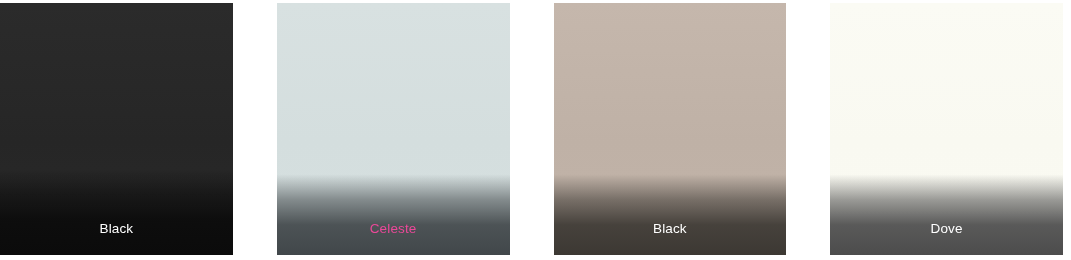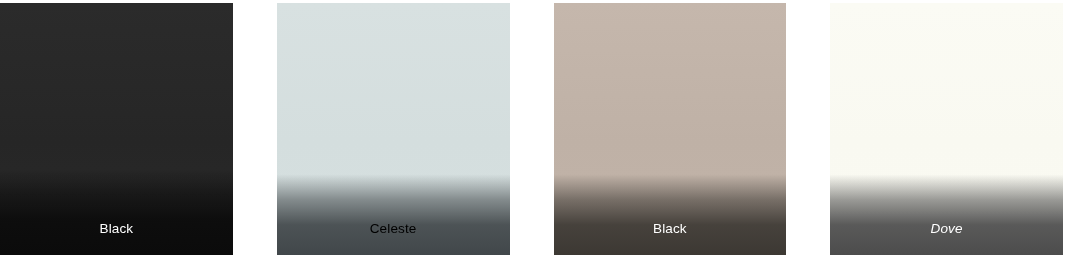--- a/index.html
+++ b/index.html
@@ -72,25 +72,25 @@
 
 <div id="swatch-grid" style="background: rgb(255, 255, 255); gap: 44px;">
     <div class="swatch-tile">
       <div class="swatch-fill" style="background: linear-gradient(rgb(43, 43, 43) 0%, rgb(38, 38, 38) 55%, rgb(42, 42, 42) 100%);"></div>
       <div class="swatch-scrim" style="background: linear-gradient(rgba(0, 0, 0, 0) 66%, rgba(11, 11, 11, 0.55) 76%, rgba(11, 11, 11, 0.92) 86%, rgb(11, 11, 11) 100%);"></div>
       <div class="swatch-label" style="color: rgb(255, 255, 255);">Black</div>
     </div>
     <div class="swatch-tile">
       <div class="swatch-fill" style="background: linear-gradient(rgb(216, 225, 225) 0%, rgb(212, 222, 222) 55%, rgb(214, 224, 224) 100%);"></div>
       <div class="swatch-scrim" style="background: linear-gradient(rgba(0, 0, 0, 0) 68%, rgba(65, 71, 74, 0.55) 78%, rgba(65, 71, 74, 0.92) 88%, rgb(65, 71, 74) 100%);"></div>
-      <div class="swatch-label" style="color: #000000;">Celeste</div>
+      <div class="swatch-label" style="color: #ec4899;">Celeste</div>
     </div>
     <div class="swatch-tile">
       <div class="swatch-fill" style="background: linear-gradient(rgb(197, 183, 172) 0%, rgb(191, 177, 166) 55%, rgb(194, 180, 169) 100%);"></div>
       <div class="swatch-scrim" style="background: linear-gradient(rgba(0, 0, 0, 0) 68%, rgba(60, 56, 51, 0.55) 78%, rgba(60, 56, 51, 0.92) 88%, rgb(60, 56, 51) 100%);"></div>
       <div class="swatch-label" style="color: rgb(255, 255, 255);">Black</div>
     </div>
     <div class="swatch-tile">
       <div class="swatch-fill" style="background: linear-gradient(rgb(251, 251, 244) 0%, rgb(249, 249, 241) 55%, rgb(250, 250, 242) 100%);"></div>
       <div class="swatch-scrim" style="background: linear-gradient(rgba(0, 0, 0, 0) 68%, rgba(76, 76, 76, 0.55) 78%, rgba(76, 76, 76, 0.92) 88%, rgb(76, 76, 76) 100%);"></div>
-      <div class="swatch-label" style="color: rgb(255, 255, 255); font-style: italic;">Dove</div>
+      <div class="swatch-label" style="color: rgb(255, 255, 255);">Dove</div>
     </div>
   </div>
 
 </body></html>

